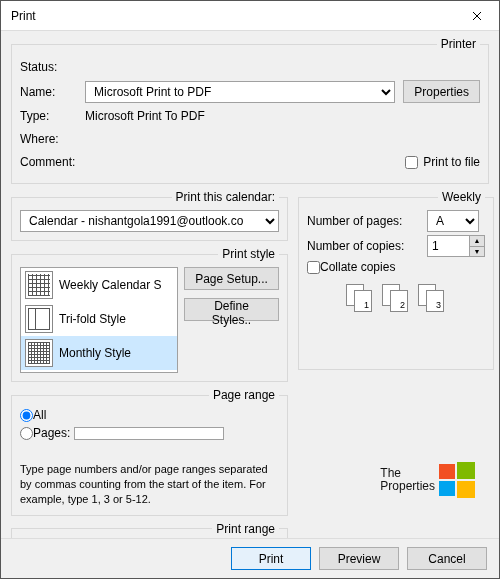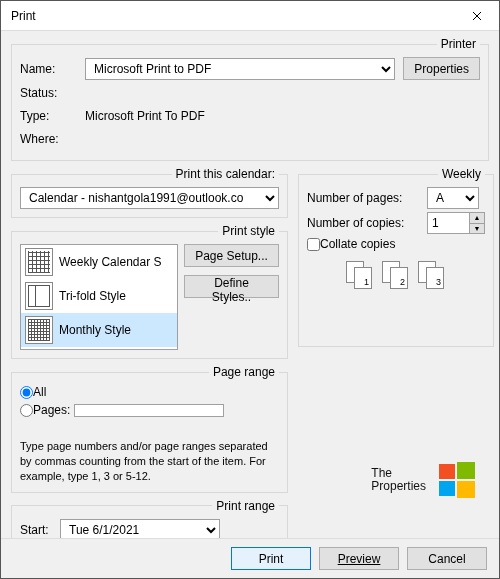--- a/index.html
+++ b/index.html
@@ -37,21 +37,21 @@
 .cpage.b { top: 6px; left: 8px; }
 .hint { font-size: 11px; color: #000; line-height: 1.35; margin-top: 22px; }
 .spin { display: flex; height: 22px; }
 .spin input { width: 42px; border-right: none; }
 .spin .arrows { width: 16px; display: flex; flex-direction: column; border: 1px solid #a0a0a0; }
 .spin .arrows div { flex:1; display:flex; align-items:center; justify-content:center; font-size:7px; background:#e1e1e1; cursor:pointer; line-height:1; }
 .spin .arrows div:first-child { border-bottom:1px solid #a0a0a0; }
 .checkbox, .radio { display: flex; align-items: center; cursor: pointer; }
 .checkbox input, .radio input { margin: 0; width: 13px; height: 13px; }
 .footer { height: 40px; display: flex; align-items: center; justify-content: flex-end; gap: 8px; padding: 0 12px; border-top: 1px solid #ddd; background: #f0f0f0; }
-.watermark { position: absolute; right: 22px; bottom: 78px; display: flex; align-items: center; gap: 11px; pointer-events: none; }
+.watermark { position: absolute; right: 22px; bottom: 78px; display: flex; align-items: center; gap: 2px; pointer-events: none; }
 .watermark .txt { font-family: "Segoe UI", sans-serif; font-size: 20px; color: #111; line-height: 1.05; font-weight:400; }
 .watermark svg { width: 40px; height: 40px; }
 .ptf { display:flex; align-items:center; gap:5px; margin-left:auto; }
 </style>
 </head>
 <body>
 
 <div class="window">
 
   <div class="titlebar">
@@ -61,37 +61,45 @@
           <path d="M1 1 L9 9 M9 1 L1 9" stroke="#000" stroke-width="1"></path>
         </svg>
     </div>
   </div>
 
   <div class="content">
 
     <fieldset>
       <legend>Printer</legend>
       <div class="row">
+        <span class="lbl">Status:</span>
+        <span></span>
+      </div>
+      <div class="row">
         <span class="lbl">Name:</span>
         <select style="flex:1; margin-right:8px;">
           <option>Microsoft Print to PDF</option>
         </select>
         <button class="btn">Properties</button>
       </div>
       <div class="row">
-        <span class="lbl">Status:</span>
-        <span></span>
-      </div>
-      <div class="row">
         <span class="lbl">Type:</span>
         <span>Microsoft Print To PDF</span>
       </div>
       <div class="row">
         <span class="lbl">Where:</span>
         <span></span>
+      </div>
+      <div class="row">
+        <span class="lbl">Comment:</span>
+        <span></span>
+        <label class="ptf checkbox">
+          <input type="checkbox" style="">
+          <span>Print to file</span>
+        </label>
       </div>
     </fieldset>
 
     <div class="cols">
       <div class="col-left">
 
         <fieldset>
           <legend>Print this calendar:</legend>
           <select style="width:100%;">
             <option>Calendar - nishantgola1991@outlook.com</option>
@@ -187,21 +195,21 @@
               </div>
           </div>
         </fieldset>
       </div>
     </div>
 
   </div>
 
   <div class="footer">
     <button class="btn primary" style="min-width:80px;">Print</button>
-    <button class="btn" style="min-width:80px;text-decoration:underline;">Preview</button>
+    <button class="btn" style="min-width:80px;">Preview</button>
     <button class="btn" style="min-width:80px;">Cancel</button>
   </div>
 
   <div class="watermark">
     <div class="txt">
       <div>The</div>
       <div>Properties</div>
     </div>
     <svg viewBox="0 0 40 40">
       <rect x="2" y="4" width="16" height="15" fill="#f25022"></rect>

